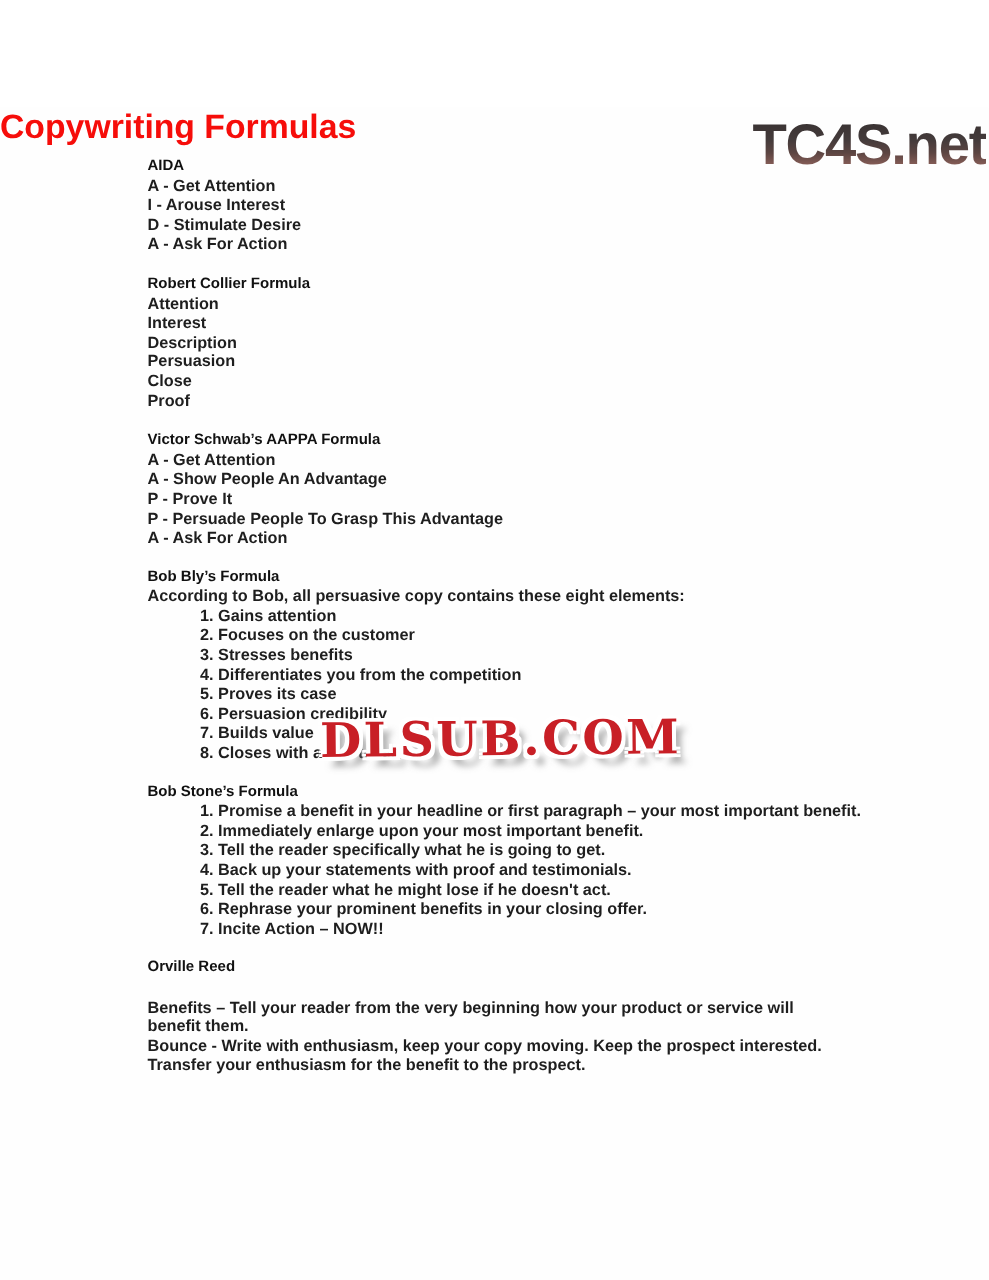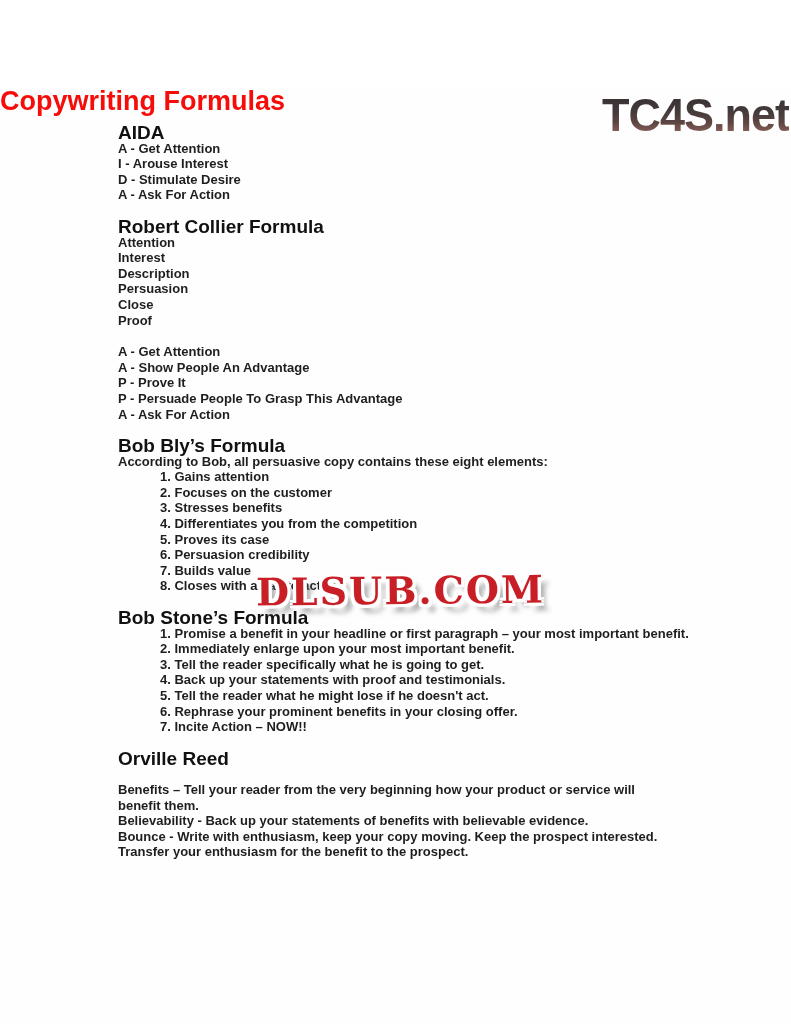--- a/index.html
+++ b/index.html
@@ -43,21 +43,21 @@
   
   .content{
     margin-left:118px;
     margin-right:90px;
     font-size:13px;
     line-height:15.6px;
   }
   .section{margin:0 0 16px 0;}
   .section h2{
     margin:0;padding:0;
-    font-size:19px;
+    font-size:12px;
     line-height:15.6px;
     font-weight:bold;
     color:#111;
   }
   .line, .para{
     margin:0;padding:0;
     font-size:13px;
     line-height:15.6px;
     max-width:556px;
     font-weight:bold;
@@ -118,20 +118,21 @@
       <h2>Robert Collier Formula</h2>
       <div class="line">Attention</div>
       <div class="line">Interest</div>
       <div class="line">Description</div>
       <div class="line">Persuasion</div>
       <div class="line">Close</div>
       <div class="line">Proof</div>
     </div>
 
     <div class="section">
+      <h2>Victor Schwab’s AAPPA Formula</h2>
       <div class="line">A - Get Attention</div>
       <div class="line">A - Show People An Advantage</div>
       <div class="line">P - Prove It</div>
       <div class="line">P - Persuade People To Grasp This Advantage</div>
       <div class="line">A - Ask For Action</div>
     </div>
 
     <div class="section">
       <h2>Bob Bly’s Formula</h2>
       <div class="line">According to Bob, all persuasive copy contains these eight elements:</div>
@@ -157,21 +158,20 @@
         <li>Tell the reader what he might lose if he doesn't act.</li>
         <li>Rephrase your prominent benefits in your closing offer.</li>
         <li>Incite Action – NOW!!</li>
       </ol>
     </div>
 
     <div class="section">
       <h2>Orville Reed</h2>
       <div class="spacer-line"></div>
       <p class="para">Benefits – Tell your reader from the very beginning how your product or service will benefit them.</p>
-      <p class="para">Believability - Back up your statements of benefits with believable evidence.</p>
       <p class="para">Bounce - Write with enthusiasm, keep your copy moving. Keep the prospect interested. Transfer your enthusiasm for the benefit to the prospect.</p>
     </div>
 
   </div>
 
   <div class="watermark">DLSUB.COM</div>
 
 </div>
 
 </body></html>

